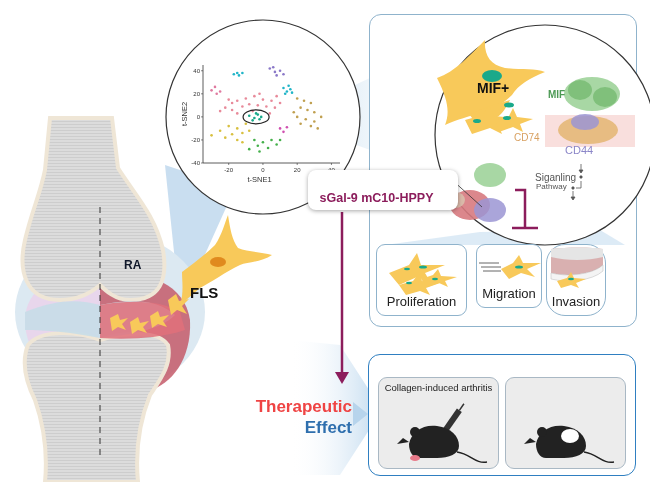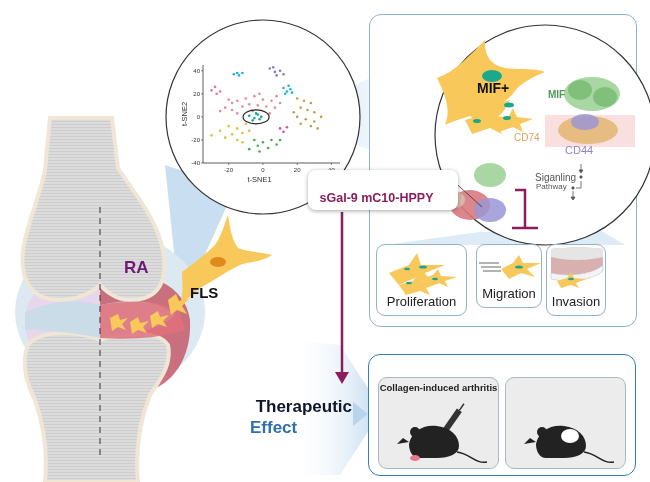--- a/index.html
+++ b/index.html
@@ -4,21 +4,21 @@
 <style>
   html,body{margin:0;padding:0;background:#fff;}
   body{width:650px;height:482px;position:relative;overflow:hidden;font-family:"Liberation Sans",sans-serif;}
   svg{position:absolute;left:0;top:0;}
   .lbl{position:absolute;font-family:"Liberation Sans",sans-serif;white-space:nowrap;}
   .panel{position:absolute;left:369px;top:14px;width:268px;height:313px;border:1.5px solid #8fb3cc;border-radius:12px;box-sizing:border-box;}
   .effect-box{position:absolute;border:1.5px solid #8fb3cc;border-radius:9px;box-sizing:border-box;background:#fff;}
   .effect-label{position:absolute;bottom:6px;left:0;right:0;text-align:center;font-size:13px;color:#222;}
   .model{position:absolute;left:368px;top:354px;width:268px;height:122px;border:1.5px solid #2f7fc1;border-radius:12px;box-sizing:border-box;background:#fff;overflow:hidden;}
   .model-head{height:17px;background:#2f7fc1;color:#fff;font-size:13px;text-align:center;line-height:17px;}
-  .model-card{position:absolute;top:22px;width:121px;height:92px;border:1.5px solid #a9b8c4;border-radius:9px;background:#ececec;box-sizing:border-box;font-weight:bold;}
+  .model-card{position:absolute;top:22px;width:121px;height:92px;border:1.5px solid #a9b8c4;border-radius:9px;background:#ececec;box-sizing:border-box;}
   .model-card-title{font-size:9.5px;color:#222;text-align:center;margin-top:4px;}
   .agent-box{position:absolute;left:308px;top:170px;width:150px;height:40px;background:#fff;border-radius:8px;box-shadow:0 1px 4px rgba(0,0,0,0.35);}
 </style>
 </head>
 <body>
 
 <svg width="650" height="482">
   <defs>
     <pattern id="bonetex" width="4" height="3" patternUnits="userSpaceOnUse">
       <rect width="4" height="3" fill="#dcdcdc"></rect>
@@ -180,21 +180,21 @@
     <circle cx="310.8875" cy="126.10588235294118" r="1.3" fill="#c0a050"></circle>
     <circle cx="321.1625" cy="116.88235294117646" r="1.3" fill="#c0a050"></circle>
     <circle cx="293.7625" cy="112.27058823529411" r="1.3" fill="#c0a050"></circle>
     <circle cx="317.7375" cy="128.41176470588235" r="1.3" fill="#c0a050"></circle>
     <circle cx="280.0625" cy="128.41176470588235" r="1.3" fill="#d050b0"></circle>
     <circle cx="283.4875" cy="131.87058823529412" r="1.3" fill="#d050b0"></circle>
     <circle cx="286.9125" cy="127.25882352941176" r="1.3" fill="#d050b0"></circle>
     <ellipse cx="256.0875" cy="116.88235294117646" rx="13" ry="7" fill="none" stroke="#222" stroke-width="1.2"></ellipse>
   </svg>
 
-<div class="lbl" style="left:124px;top:258px;font-size:17px;font-weight:bold;color:#701a75;">RA</div>
+<div class="lbl" style="left:124px;top:258px;font-size:12px;font-weight:bold;color:#0f172a;">RA</div>
 <div class="lbl" style="left:190px;top:284px;font-size:15px;font-weight:bold;color:#111;">FLS</div>
 
 <div class="panel"></div>
 <svg width="650" height="482">
 
   <circle cx="545" cy="135" r="110" fill="#ffffff" stroke="#333" stroke-width="1.2"></circle>
 
   <g fill="#f8c95a">
     <path d="M437,78 C455,72 470,55 485,40 C484,55 490,65 505,68 C520,70 535,68 545,72 C530,78 518,85 512,95 C505,102 495,108 485,112 C470,116 455,120 445,125 C450,112 448,100 437,78 Z"></path>
     <path d="M470,115 C480,108 495,105 510,100 C505,110 500,118 490,120 C480,122 472,120 470,115 Z"></path>
@@ -279,33 +279,33 @@
     <g stroke="#666" stroke-width="1">
         <line x1="2" y1="18" x2="22" y2="18"></line>
         <line x1="4" y1="22" x2="24" y2="22"></line>
         <line x1="6" y1="26" x2="24" y2="26"></line>
       </g>
     <path d="M24,24 l12,-6 l6,-8 l4,8 l18,0 l-14,6 l8,8 l-14,-4 l-12,6 z" fill="#f8c95a"></path>
     <ellipse cx="42" cy="22" rx="4" ry="1.6" fill="#1aa98a"></ellipse>
   </svg>
   <div class="effect-label">Migration</div>
 </div>
-<div class="effect-box" style="left:546px;top:244px;width:60px;height:72px;">
+<div class="effect-box" style="left:546px;top:244px;width:60px;height:72px;border-radius:19px;">
   <svg width="60" height="52" style="position:absolute;left:0;top:0">
     <path d="M4,4 C20,2 45,2 56,4 L56,20 C45,30 20,32 4,28 Z" fill="#d9b0b0"></path>
     <path d="M4,4 C20,2 45,2 56,4 L56,12 C40,16 20,16 4,12 Z" fill="#e5e5e5"></path>
     <path d="M4,28 C20,32 45,30 56,20 L56,26 C45,36 20,38 4,34 Z" fill="#f4f4f4" stroke="#bbb" stroke-width="0.5"></path>
     <path d="M10,36 l10,-3 l4,-6 l3,6 l12,1 l-10,4 l3,5 l-8,-3 l-10,3 z" fill="#f8c95a"></path>
     <ellipse cx="24" cy="34" rx="3" ry="1.2" fill="#1aa98a"></ellipse>
   </svg>
   <div class="effect-label">Invasion</div>
 </div>
 
-<div class="lbl" style="left:250px;top:397px;font-size:17px;font-weight:bold;color:#0f172a;text-align:right;width:102px;">Therapeutic</div>
-<div class="lbl" style="left:250px;top:418px;font-size:17px;font-weight:bold;color:#2e6fae;width:102px;">Effect</div>
+<div class="lbl" style="left:250px;top:397px;font-size:17px;font-weight:bold;color:#ef4444;text-align:right;width:102px;">Therapeutic</div>
+<div class="lbl" style="left:250px;top:418px;font-size:17px;font-weight:bold;color:#2e6fae;text-align:right;width:102px;">Effect</div>
 
 <div class="model">
   <div class="model-card" style="left:9px;">
     <div class="model-card-title">Collagen-induced arthritis</div>
     <svg width="118" height="74" style="position:absolute;left:0;top:16px">
       <g transform="rotate(-55 72 30)">
         <rect x="58" y="26" width="30" height="6" fill="#333"></rect>
         <line x1="88" y1="29" x2="96" y2="29" stroke="#333" stroke-width="1.5"></line>
         <line x1="40" y1="29" x2="58" y2="29" stroke="#333" stroke-width="1"></line>
       </g>

